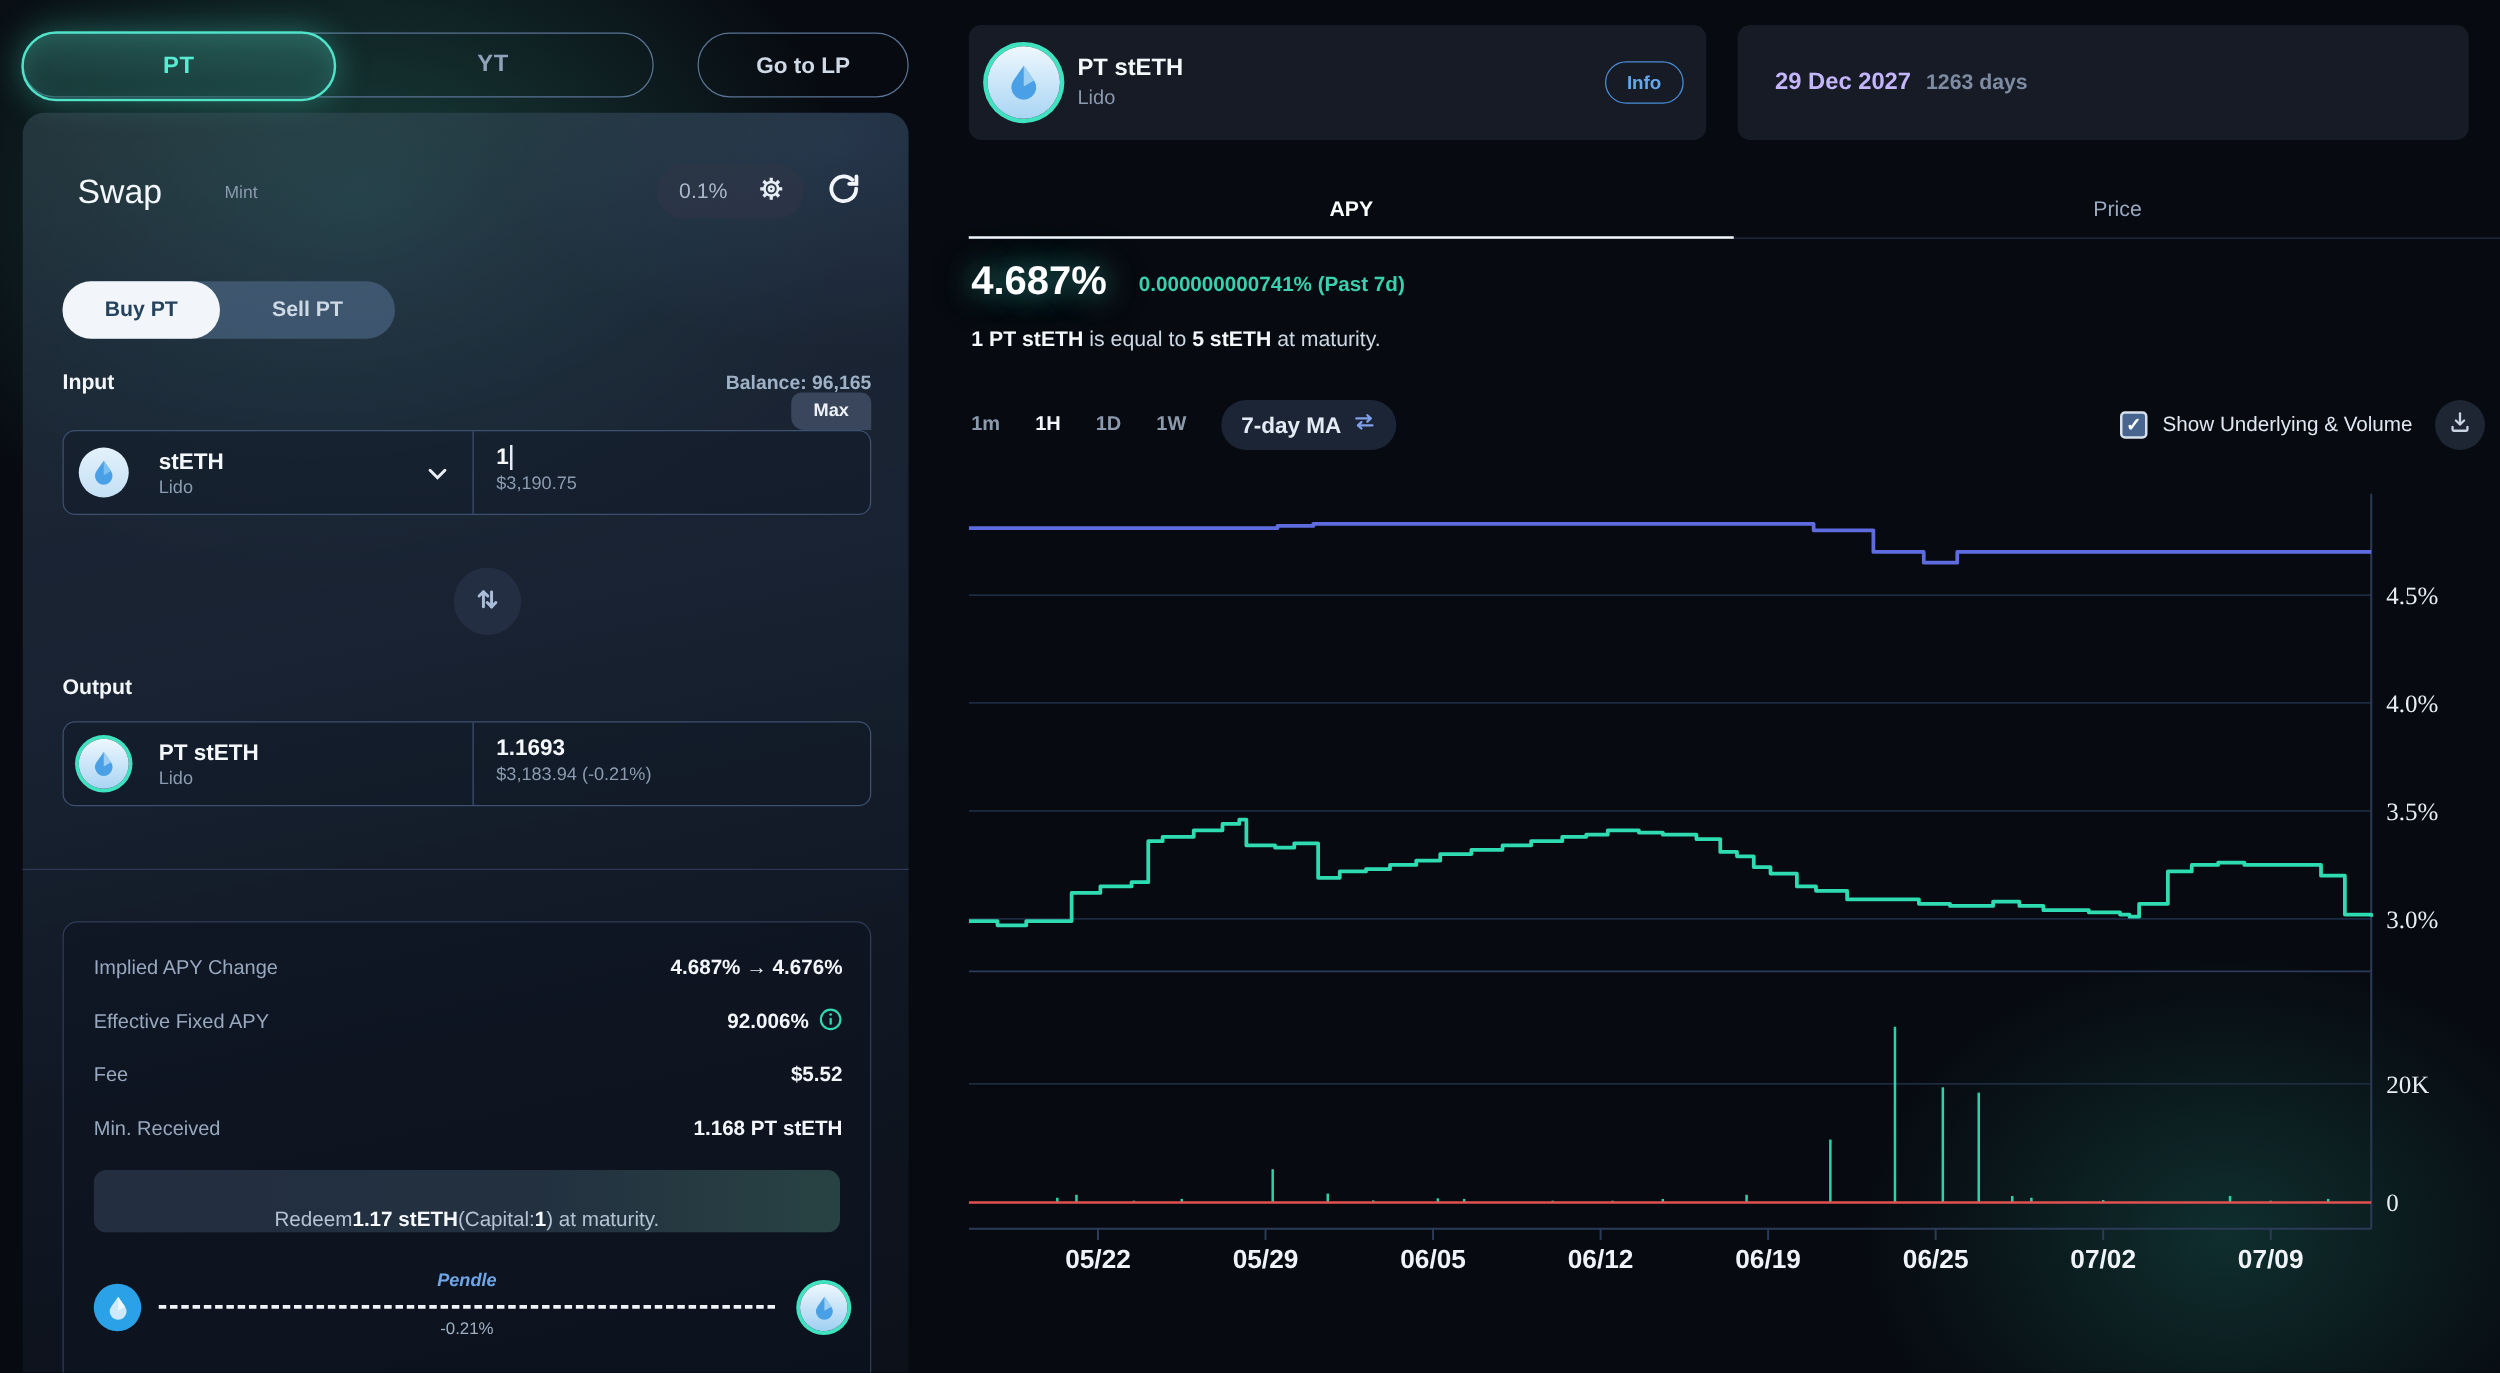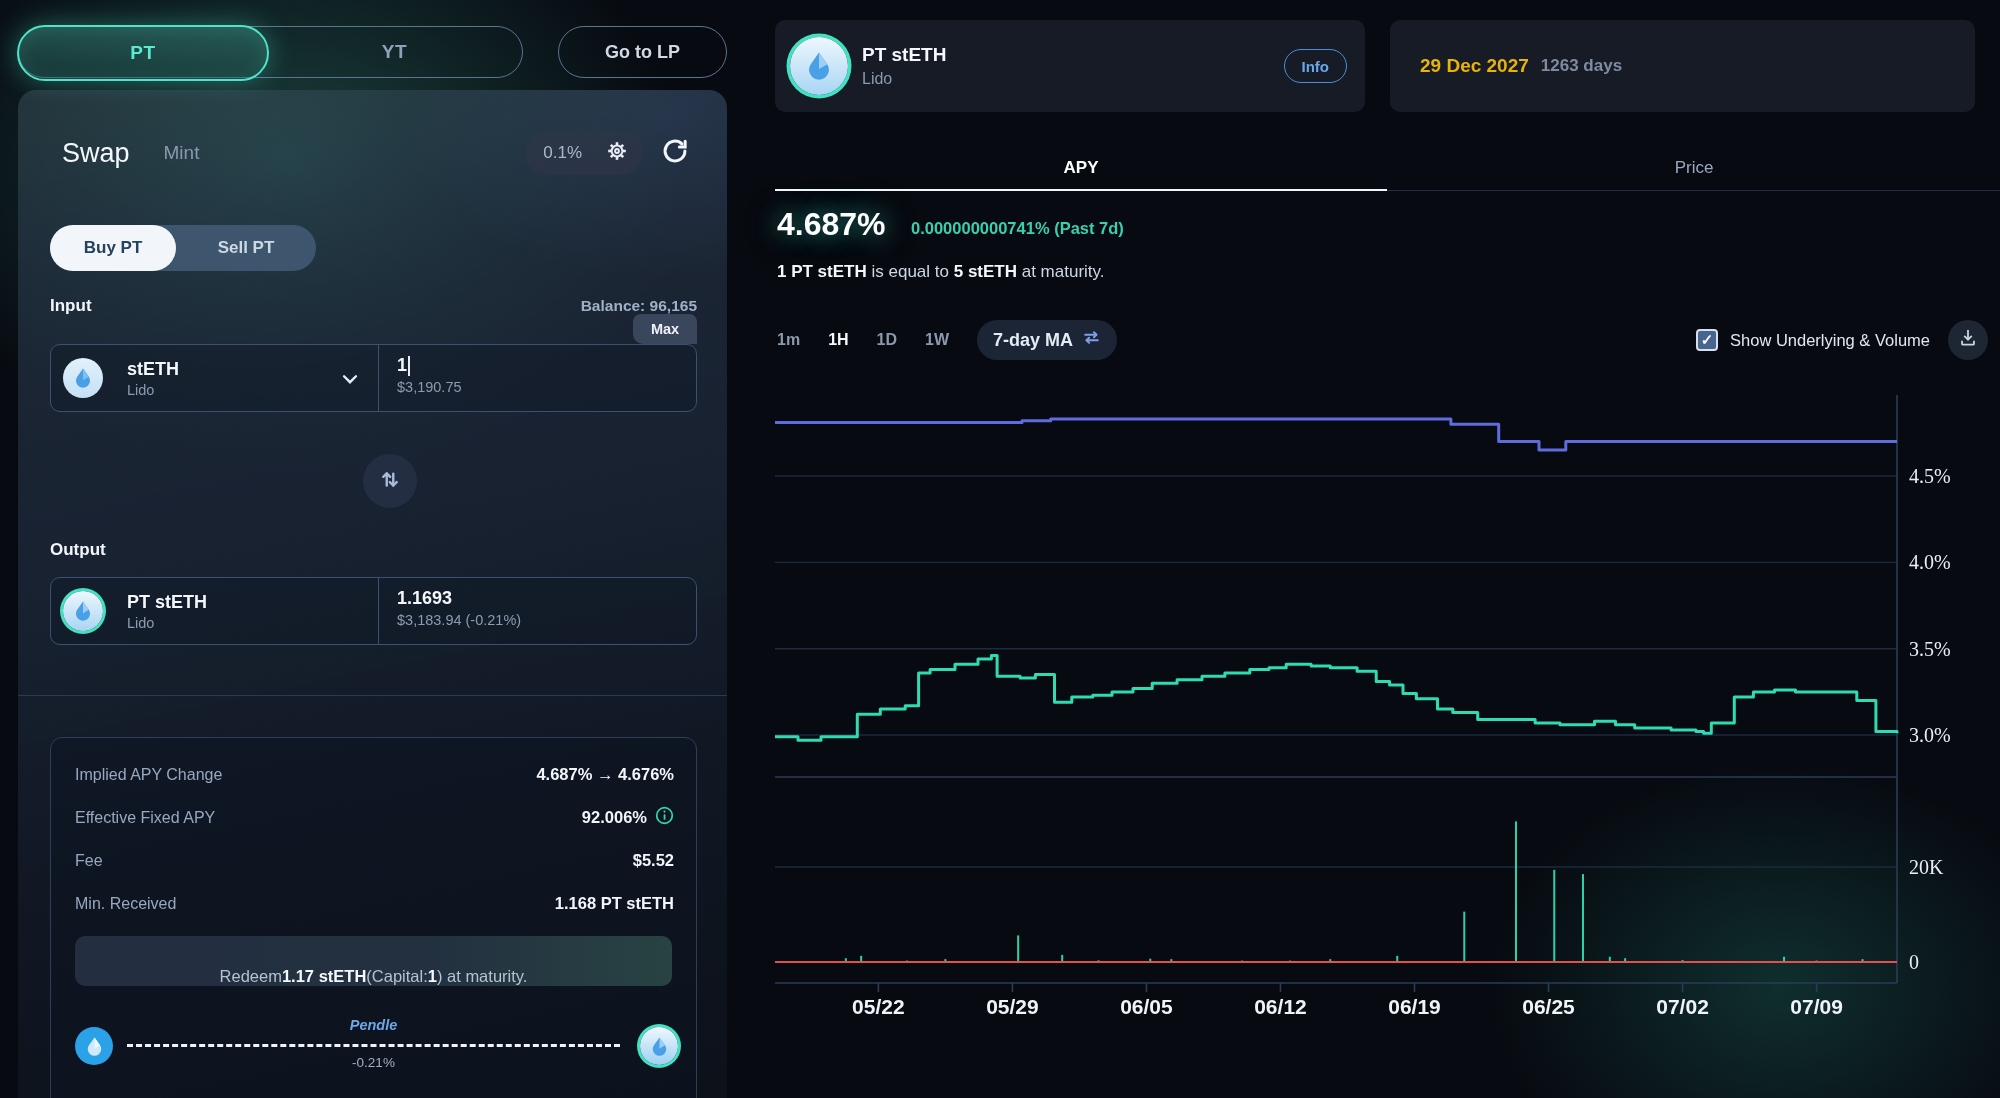--- a/index.html
+++ b/index.html
@@ -36,21 +36,21 @@
     color:#cfdae6; font-size:18px; font-weight:600; }
 
   .panel { position:absolute; left:18px; top:90px; width:709px; height:1008px;
     border-radius:18px 18px 0 0;
     background:
       radial-gradient(420px 260px at 92% 2%, rgba(96,138,200,.15), transparent 65%),
       linear-gradient(168deg, rgba(70,96,106,.42) 0%, rgba(44,60,80,.58) 16%, rgba(28,39,56,.85) 42%, rgba(17,24,36,.96) 72%, rgba(12,17,26,.99) 100%);
   }
   .mode-row { position:absolute; top:40px; left:44px; right:36px; height:46px; display:flex; align-items:center; }
   .mode-swap { font-size:27px; font-weight:normal; color:#f4f8fc; }
-  .mode-mint { font-size:19px; color:#8b99ae; margin-left:34px; }
+  .mode-mint { font-size:14px; color:#8b99ae; margin-left:50px; }
   .slip-pill { margin-left:auto; height:44px; border-radius:22px; background:rgba(43,53,71,.85);
     display:flex; align-items:center; gap:23px; padding:0 14px 0 18px; }
   .slip-val { color:#aab8cb; font-size:17px; }
   .refresh-btn { margin-left:16px; width:32px; height:32px; display:flex; align-items:center; justify-content:center; }
 
   .side-toggle { position:absolute; top:135px; left:32px; height:46px; border-radius:23px;
     background:rgba(86,113,148,.55); display:flex; padding:0; }
   .side-buy { width:126px; height:46px; border-radius:23px; background:#f2f5f9;
     display:flex; align-items:center; justify-content:center; color:#25435f; font-weight:bold; font-size:17px; }
   .side-sell { width:140px; height:46px; display:flex; align-items:center; justify-content:center;
@@ -114,21 +114,21 @@
   .hcard2 { left:615px; width:585px; display:flex; align-items:center; padding-left:30px; }
   .hc-coin { width:58px; height:58px; border-radius:50%;
     background:linear-gradient(180deg,#eef7fd,#a9d5f4); box-shadow:0 0 0 3.5px #3fe3c0;
     display:flex; align-items:center; justify-content:center; }
   .hc-texts { margin-left:14px; }
   .hc-sym { font-size:19px; font-weight:bold; color:#f4f8fc; }
   .hc-prov { font-size:16px; color:#8b99ae; margin-top:4px; }
   .info-btn { margin-left:auto; margin-right:18px; height:34px; padding:0 17px;
     border:1.5px solid #4a8fd8; border-radius:17px; display:flex; align-items:center;
     color:#66a8ec; font-size:15px; font-weight:600; }
-  .mat-date { font-size:19px; font-weight:bold; color:#eab308; }
+  .mat-date { font-size:19px; font-weight:bold; color:#c4b5fd; }
   .mat-days { font-size:17px; color:#7e8ca1; margin-left:12px; font-weight:600; }
 
   .tabbar { position:absolute; top:158px; left:0; width:1225px; height:33px; }
   .tabbar .base { position:absolute; left:0; right:0; bottom:0; height:1.5px; background:#232f46; }
   .tab { position:absolute; top:0; width:612px; text-align:center; font-size:17px; }
   .tab-apy { left:0; color:#fdfefe; font-weight:bold; }
   .tab-price { left:613px; color:#9aa9c0; }
   .tab-active-line { position:absolute; left:0; bottom:0; width:612px; height:2.5px; background:#f2f6fa; }
 
   .big-apy { position:absolute; top:206px; left:2px; font-size:32px; font-weight:bold; color:#ffffff;

